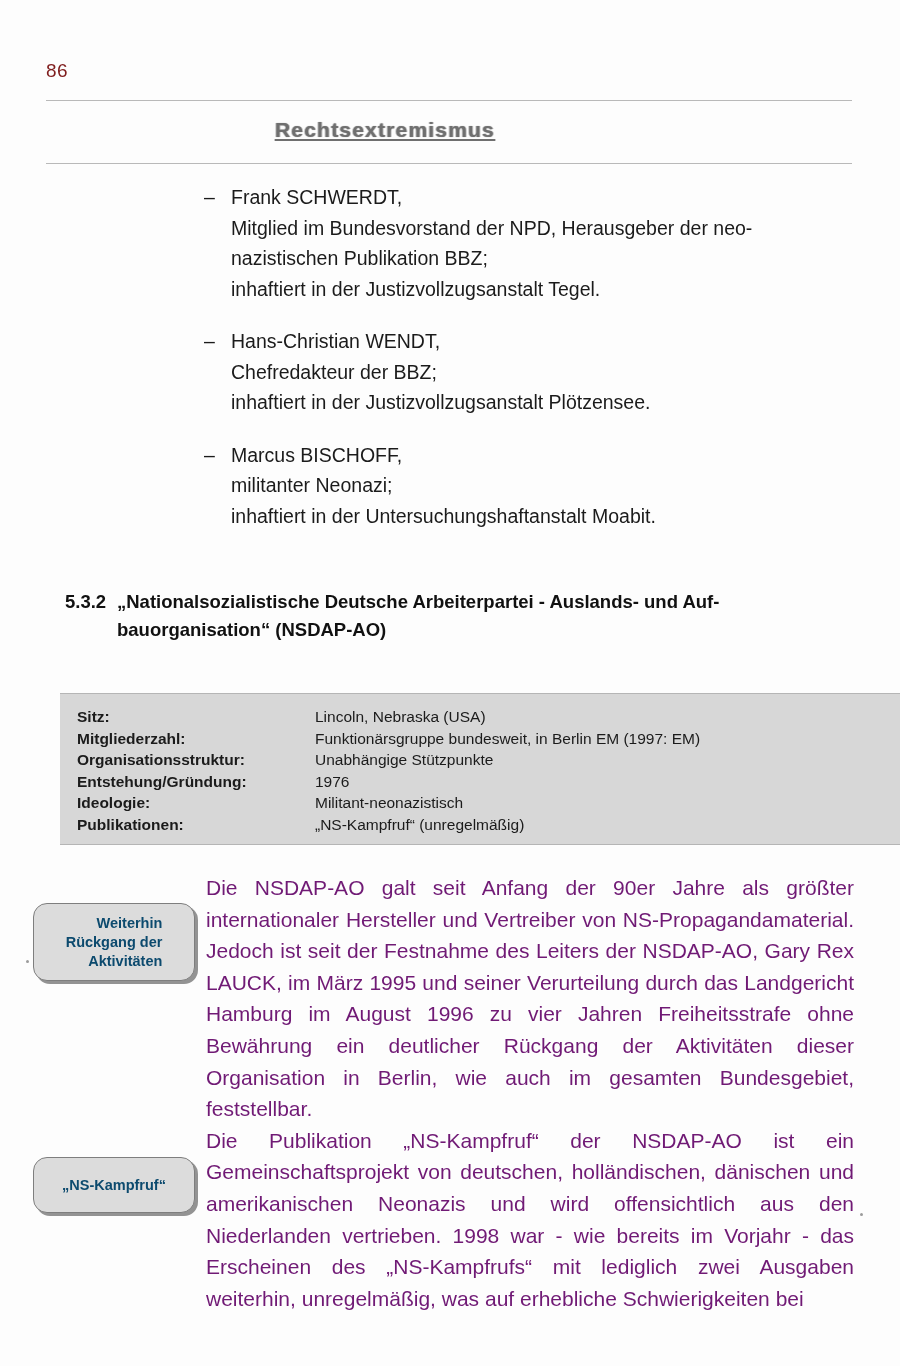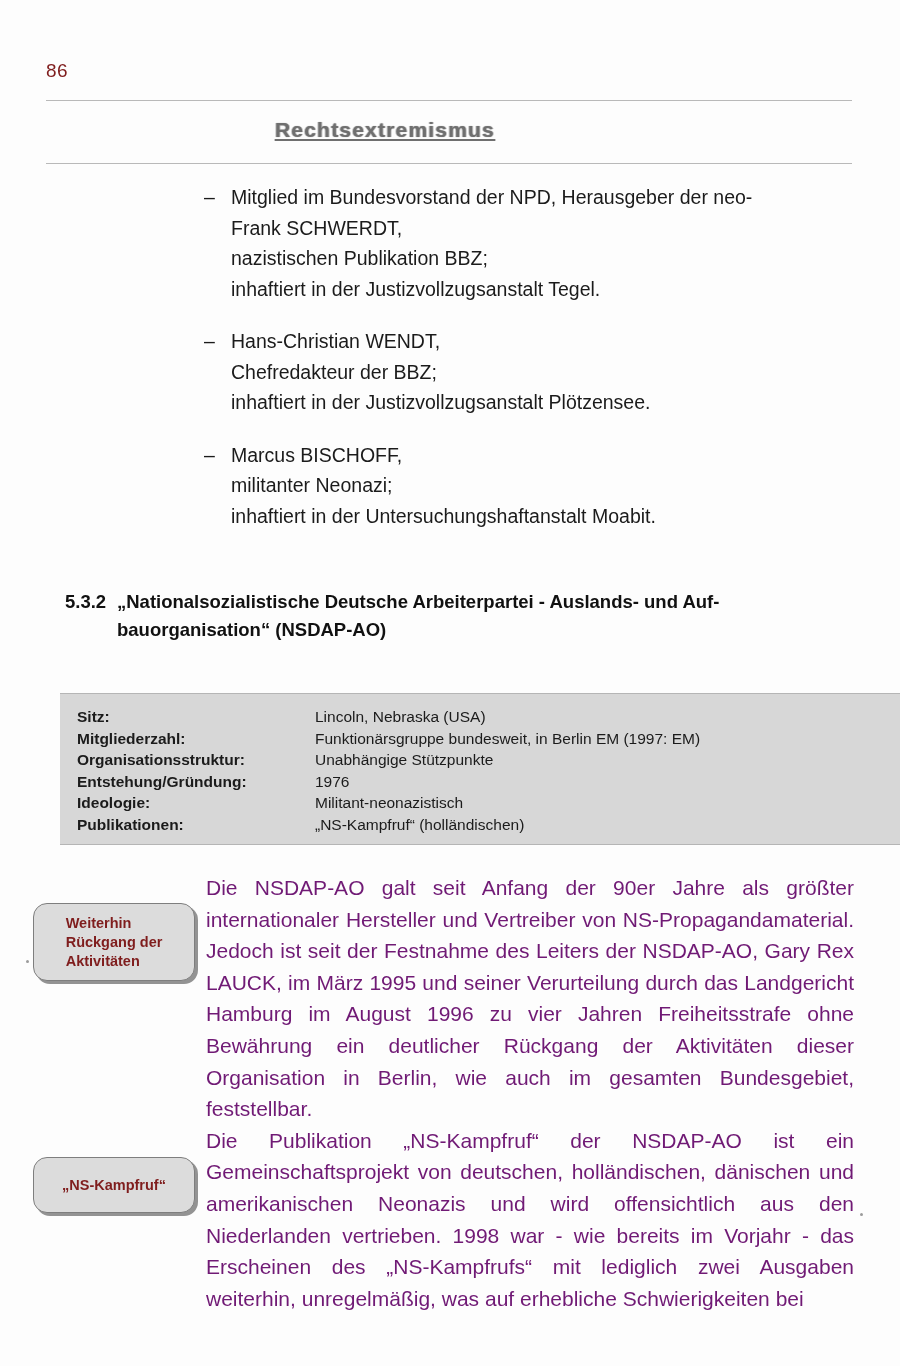--- a/index.html
+++ b/index.html
@@ -138,25 +138,25 @@
     flex: 1;
   }
 
   
   .margin-tab {
     position: absolute;
     background: #dcdcdc;
     border: 1px solid #7e7e7e;
     border-radius: 14px;
     box-shadow: 3px 3px 0 rgba(60,60,60,0.55);
-    text-align: left;
+    text-align: right;
     font-weight: bold;
     font-size: 14.5px;
     line-height: 19px;
-    color: #7f1d1d;
+    color: #0c4a6e;
     display: flex;
     align-items: center;
     justify-content: center;
     padding: 6px 4px;
     box-sizing: border-box;
   }
   #tab-rueckgang {
     left: 33px;
     top: 903px;
     width: 162px;
@@ -202,22 +202,22 @@
   <div class="page-number">86</div>
 
   <div class="header-band"></div>
   <div class="header-title">Rechtsextremismus</div>
 
   <div class="persons">
 
     <div class="person-entry">
       <span class="dash">–</span>
       <div class="lines">
+        <div>Frank SCHWERDT,</div>
         <div>Mitglied im Bundesvorstand der NPD, Herausgeber der neo-</div>
-        <div>Frank SCHWERDT,</div>
         <div>nazistischen Publikation BBZ;</div>
         <div>inhaftiert in der Justizvollzugsanstalt Tegel.</div>
       </div>
     </div>
 
     <div class="person-entry">
       <span class="dash">–</span>
       <div class="lines">
         <div>Hans-Christian WENDT,</div>
         <div>Chefredakteur der BBZ;</div>
@@ -258,21 +258,21 @@
       <div class="info-row">
         <div class="info-label">Entstehung/Gründung:</div>
         <div class="info-value">1976</div>
       </div>
       <div class="info-row">
         <div class="info-label">Ideologie:</div>
         <div class="info-value">Militant-neonazistisch</div>
       </div>
       <div class="info-row">
         <div class="info-label">Publikationen:</div>
-        <div class="info-value">„NS-Kampfruf“ (holländischen)</div>
+        <div class="info-value">„NS-Kampfruf“ (unregelmäßig)</div>
       </div>
     </div>
   </div>
 
   <div class="margin-tab" id="tab-rueckgang">Weiterhin<br>Rückgang der<br>Aktivitäten</div>
   <div class="margin-tab" id="tab-kampfruf">„NS-Kampfruf“</div>
 
   <div class="body-text">
     <p>Die NSDAP-AO galt seit Anfang der 90er Jahre als größter internationaler Hersteller und Vertreiber von NS-Propagandamaterial. Jedoch ist seit der Festnahme des Leiters der NSDAP-AO, Gary Rex LAUCK, im März 1995 und seiner Verurteilung durch das Landgericht Hamburg im August 1996 zu vier Jahren Freiheitsstrafe ohne Bewährung ein deutlicher Rückgang der Aktivitäten dieser Organisation in Berlin, wie auch im gesamten Bundesgebiet, feststellbar.</p>
     <p>Die Publikation „NS-Kampfruf“ der NSDAP-AO ist ein Gemeinschaftsprojekt von deutschen, holländischen, dänischen und amerikanischen Neonazis und wird offensichtlich aus den Niederlanden vertrieben. 1998 war - wie bereits im Vorjahr - das Erscheinen des „NS-Kampfrufs“ mit lediglich zwei Ausgaben weiterhin, unregelmäßig, was auf erhebliche Schwierigkeiten bei</p>

